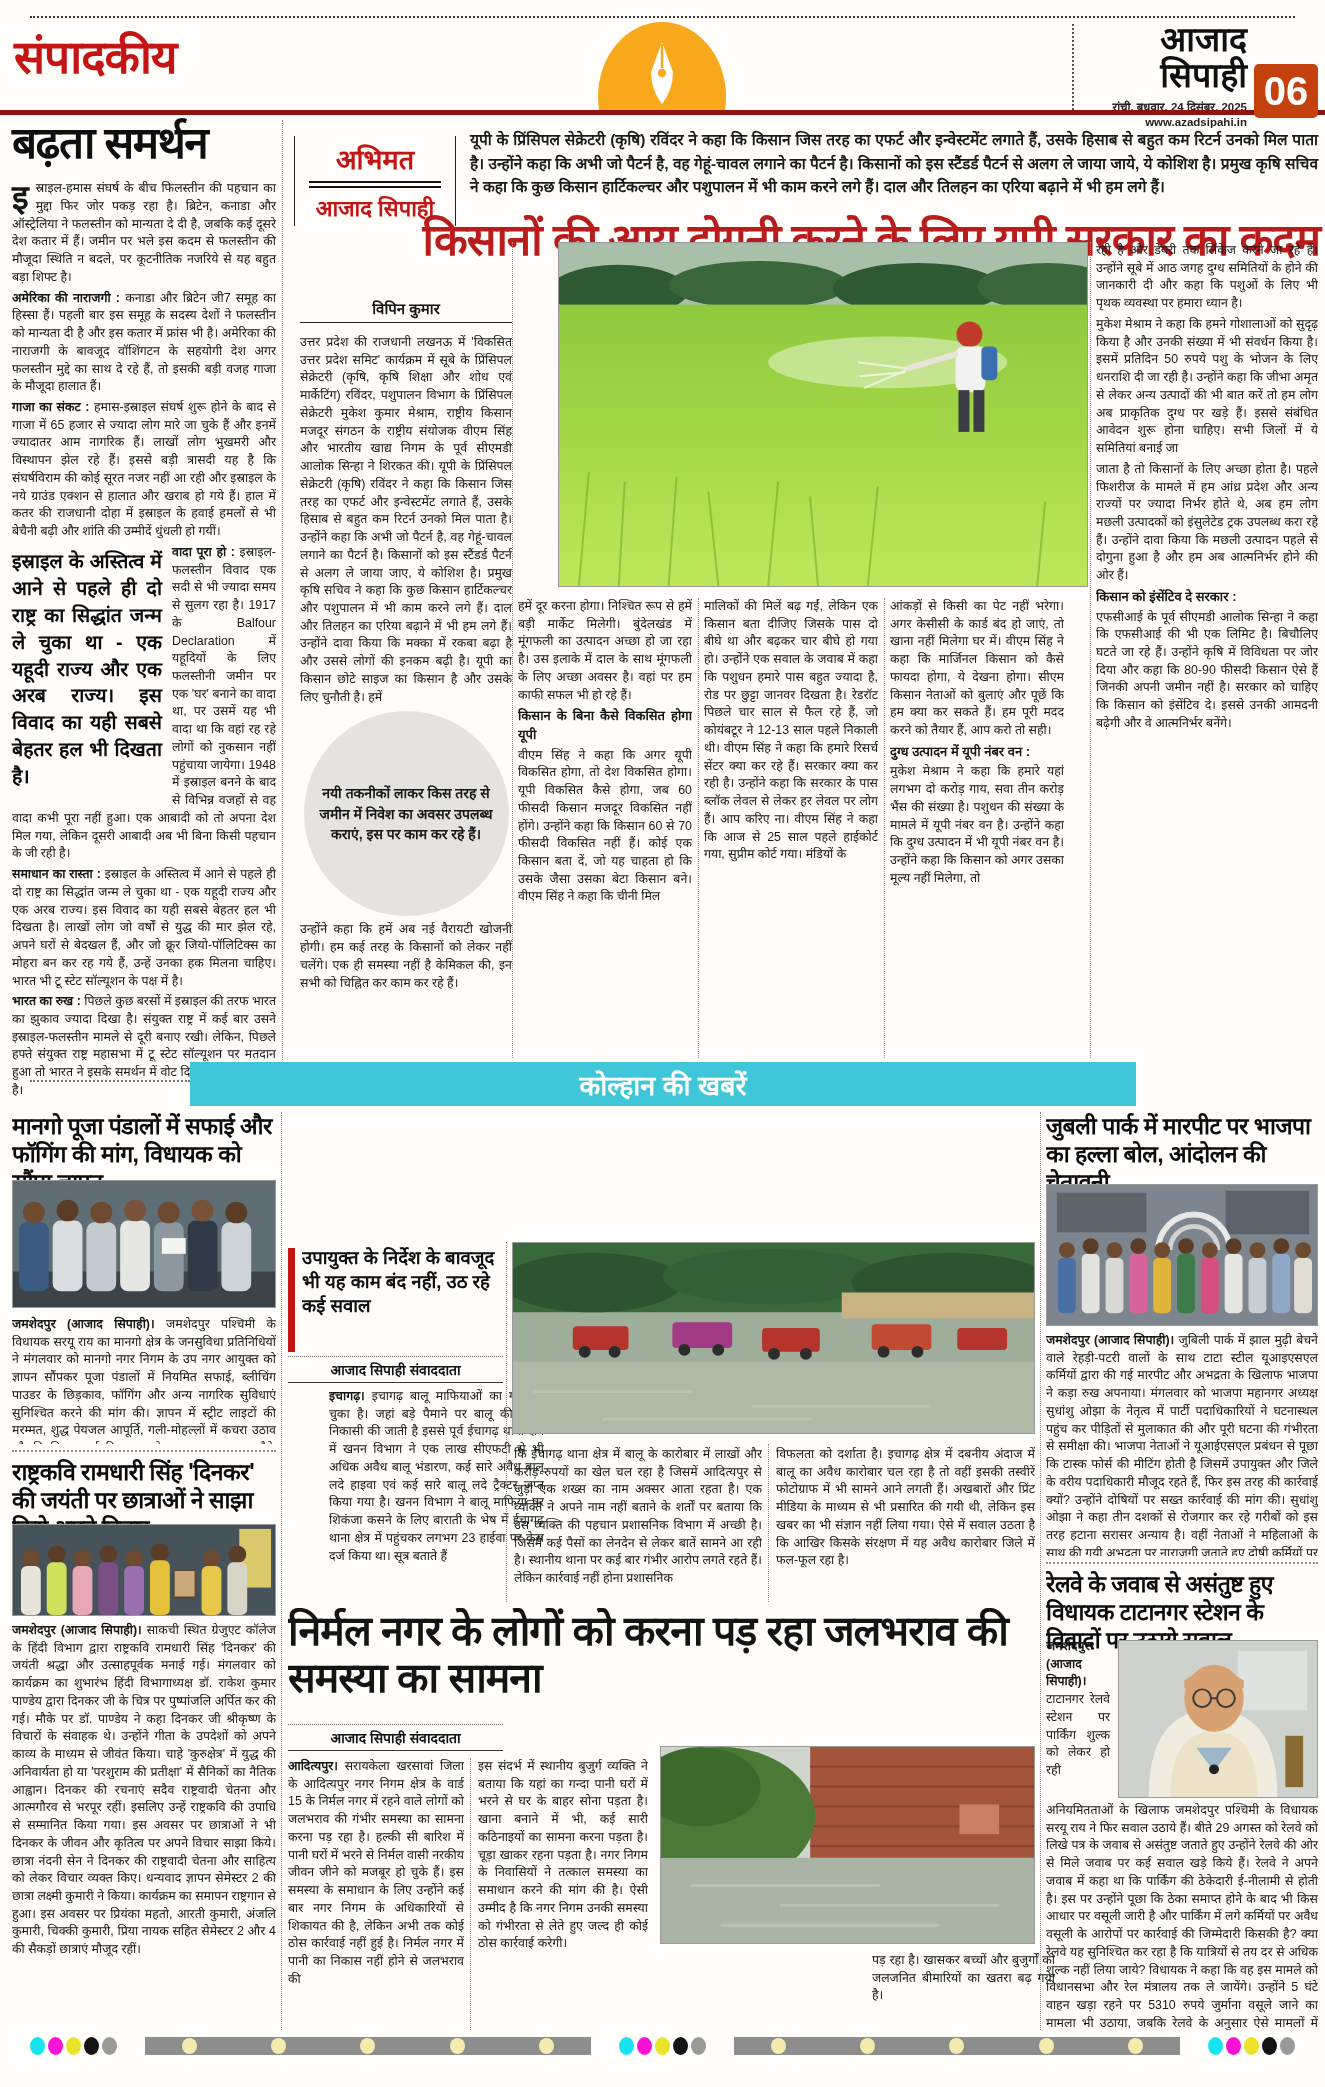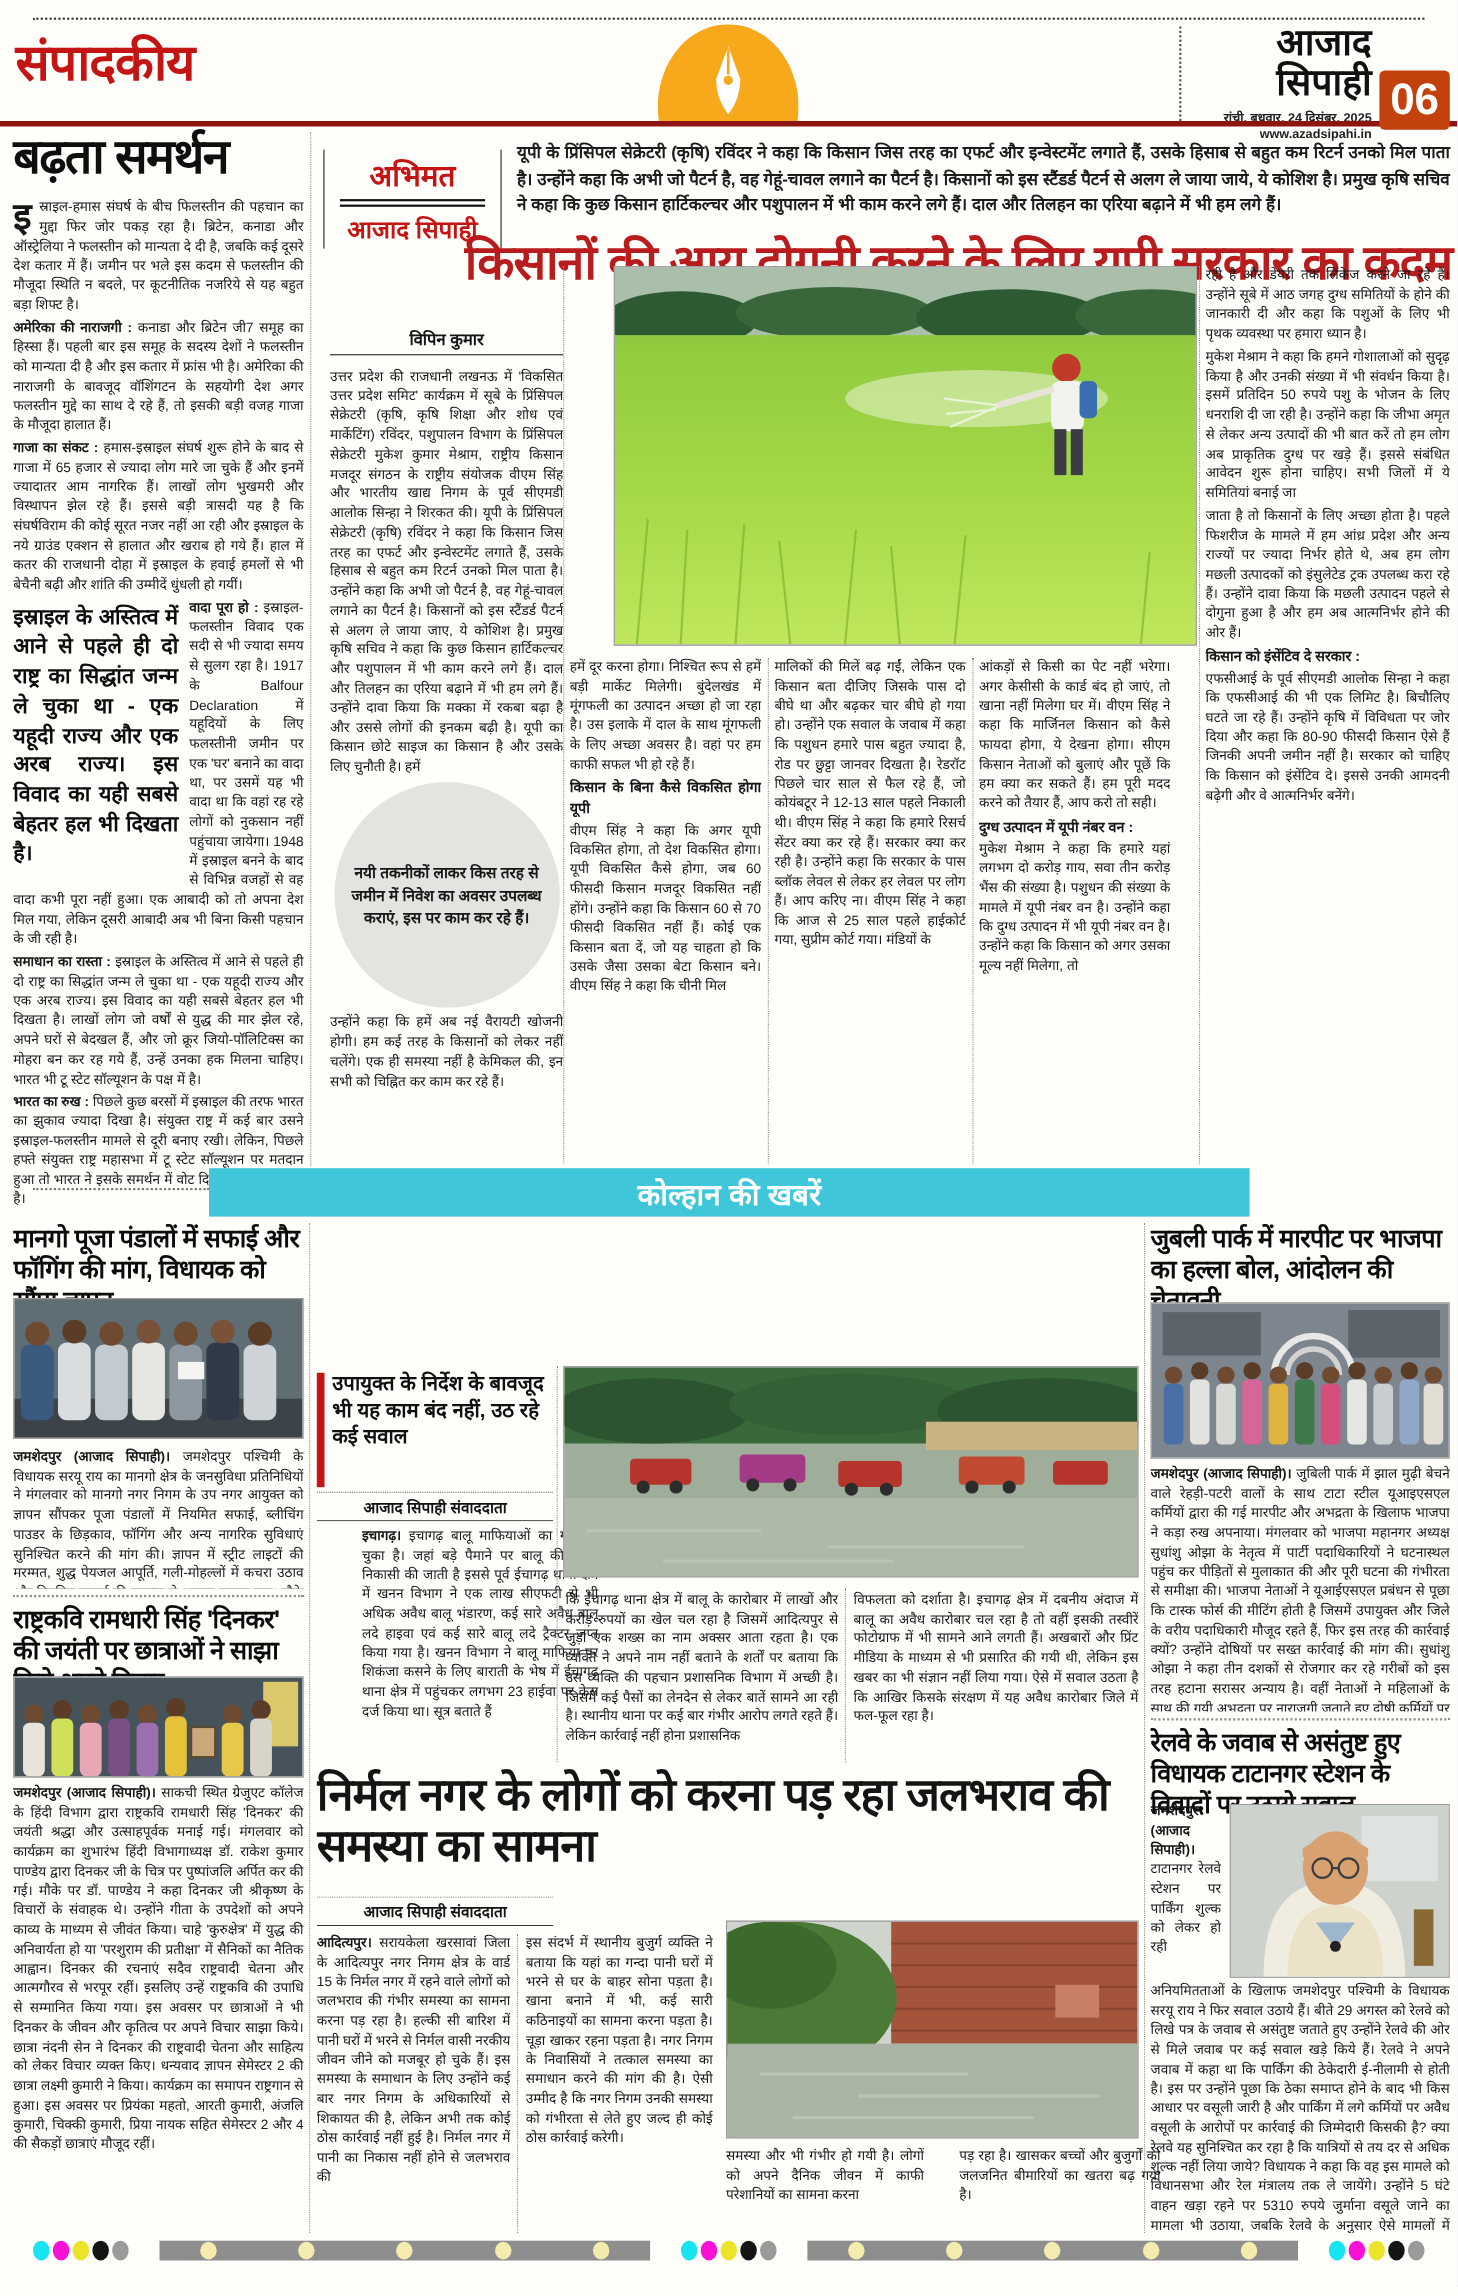--- a/index.html
+++ b/index.html
@@ -342,23 +342,20 @@
       <ellipse cx="60" cy="70" rx="95" ry="70" fill="#4a7a35"></ellipse>
       <ellipse cx="40" cy="40" rx="60" ry="40" fill="#3c6a2c"></ellipse>
       <rect y="112" width="375" height="86" fill="#aab4a4"></rect>
       <g stroke="#c2cabd" stroke-width="3" opacity="0.7">
         <path d="M30 140 H220"></path>
           <path d="M120 160 H340"></path>
           <path d="M60 180 H280"></path>
       </g>
       <rect x="300" y="58" width="40" height="30" fill="#c87f64"></rect>
     </svg>
-  </div>
-  <div class="col body-text" style="left:660px;top:1952px;width:180px;height:78px;">
-    <p>समस्या और भी गंभीर हो गयी है। लोगों को अपने दैनिक जीवन में काफी परेशानियों का सामना करना</p>
   </div>
   <div class="col body-text" style="left:872px;top:1952px;width:183px;height:78px;">
     <p>पड़ रहा है। खासकर बच्चों और बुजुर्गों को जलजनित बीमारियों का खतरा बढ़ गया है।</p>
   </div>
 
   <div class="col headline-side" style="left:1046px;top:1112px;width:272px;">जुबली पार्क में मारपीट पर भाजपा का हल्ला बोल, आंदोलन की चेतावनी</div>
   <div class="photo" style="left:1046px;top:1184px;width:272px;height:142px;">
     <svg viewBox="0 0 272 142" preserveAspectRatio="none">
       <rect width="272" height="142" fill="#7d858e"></rect>
       <rect x="10" y="8" width="90" height="40" fill="#5c636b"></rect>

